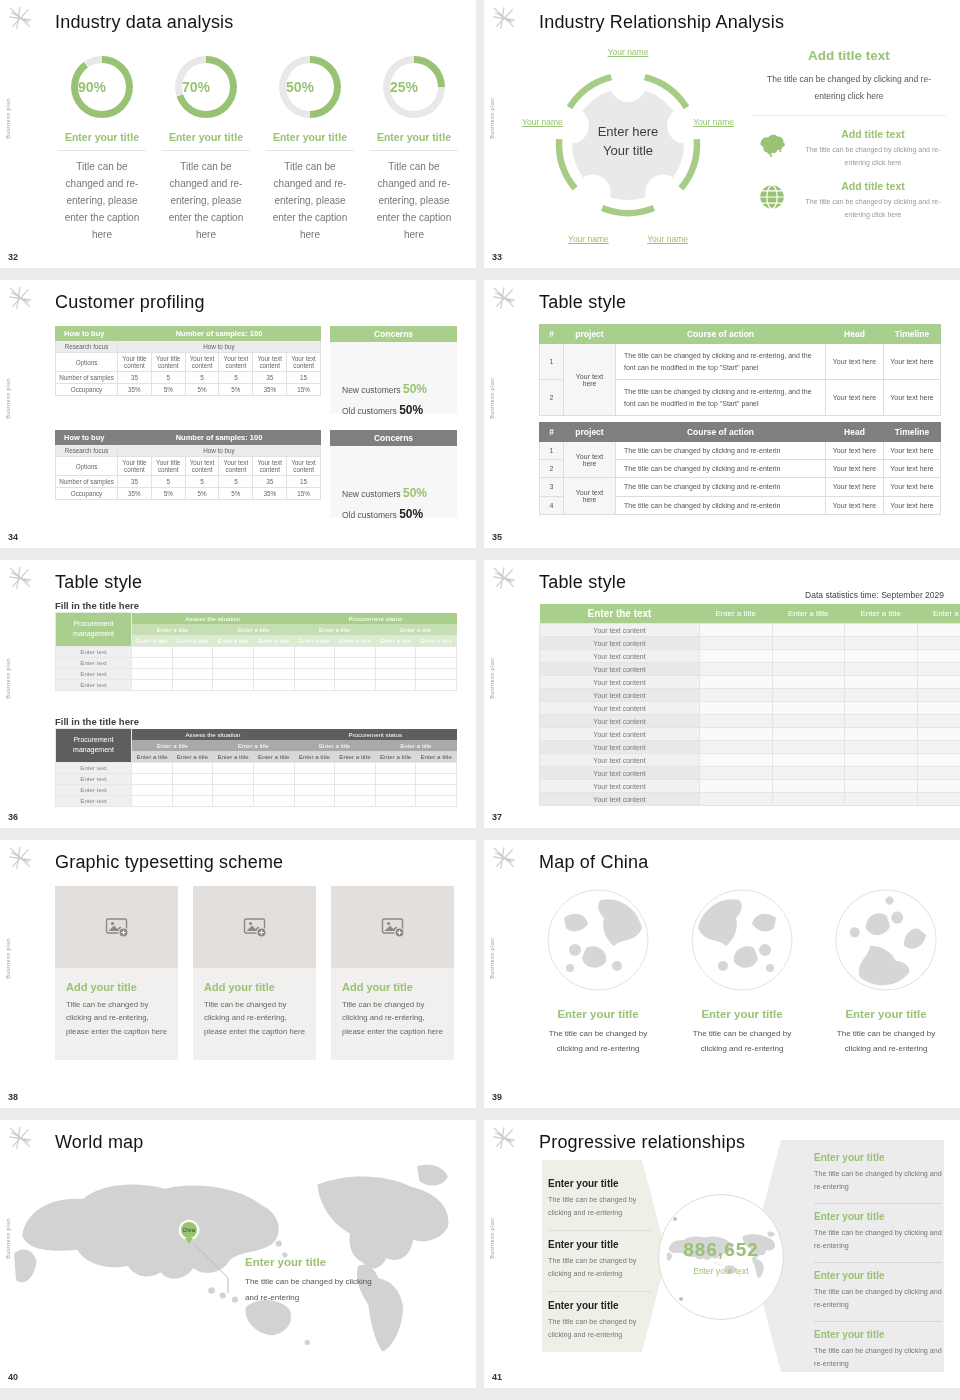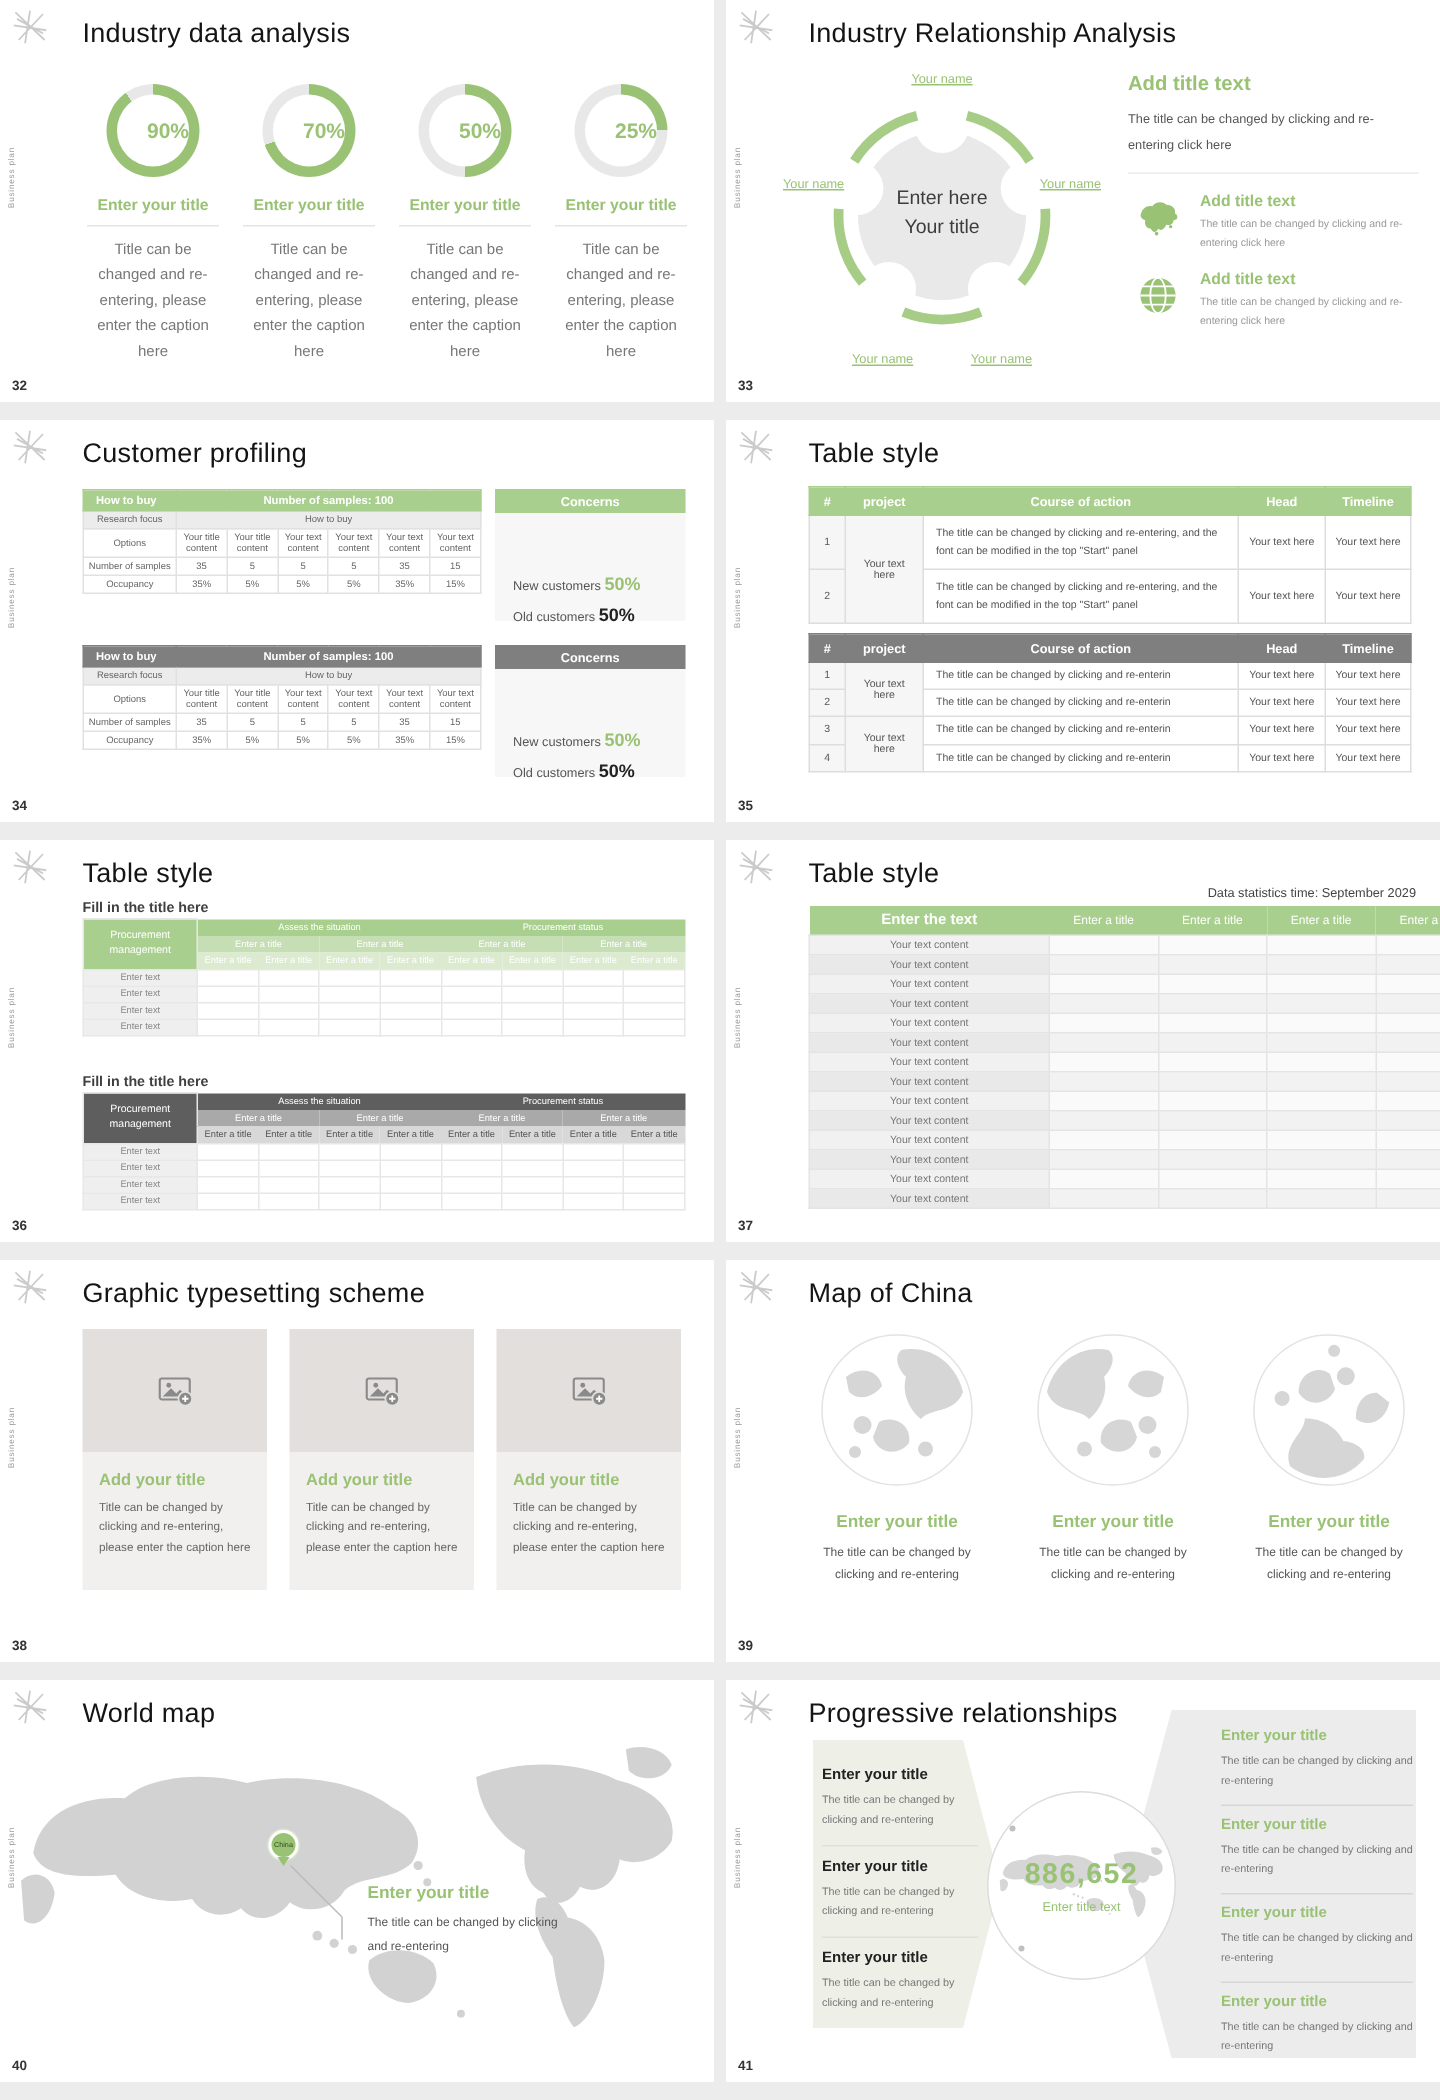--- a/index.html
+++ b/index.html
@@ -15,37 +15,37 @@
   .logo{position:absolute;left:7px;top:5px;width:26px;height:26px;}
   .vlabel{position:absolute;left:5px;top:98px;writing-mode:vertical-rl;transform:rotate(180deg);
     font-size:5.5px;color:#9a9a9a;letter-spacing:.5px;}
   .pnum{position:absolute;left:8px;bottom:6px;font-size:9px;font-weight:bold;color:#333;}
   .stitle{position:absolute;left:55px;top:12px;font-size:18px;font-weight:400;color:#141414;letter-spacing:.2px;}
 
   
   .drow{position:absolute;left:50px;top:56px;right:10px;display:flex;}
   .dcol{width:25%;padding:0 8px;text-align:center;}
   .donut{position:relative;width:62px;height:62px;margin:0 auto;border-radius:50%;background:var(--track);}
-  .dhole{position:absolute;inset:7px;background:#fff;border-radius:50%;display:flex;align-items:center;justify-content:flex-end;
+  .dhole{position:absolute;inset:7px;background:#fff;border-radius:50%;display:flex;align-items:center;justify-content:flex-start;
     font-size:14px;font-weight:bold;color:var(--accent);}
   .dhead{margin-top:13px;padding-bottom:7px;border-bottom:1px solid #e4e4e4;color:var(--accent);font-weight:bold;font-size:10.5px;}
   .dcap{margin-top:7px;font-size:10px;color:#777;line-height:1.7;}
 
   
   .diag{position:absolute;left:44px;top:40px;width:200px;height:208px;}
   .diag svg{position:absolute;inset:0;width:100%;height:100%;}
   .nlab{position:absolute;font-size:8.5px;color:var(--accent);text-align:center;line-height:1.2;text-decoration:underline;}
   .nl-top{left:50%;top:7px;transform:translateX(-50%);}
   .nl-left{left:-6px;top:37%;}
   .nl-right{right:-6px;top:37%;}
   .nl-bl{left:20%;bottom:4px;}
   .nl-br{right:20%;bottom:4px;}
   .ctext{position:absolute;left:50%;top:49%;transform:translate(-50%,-50%);text-align:center;
     font-size:13px;color:#3d3d3d;line-height:1.45;white-space:nowrap;}
-  .panel33{position:absolute;left:268px;top:48px;width:194px;}
+  .panel33{position:absolute;left:268px;top:48px;width:194px;text-align:center;}
   .p33-head{font-size:13.5px;font-weight:bold;color:var(--accent);}
   .p33-body{margin-top:8px;font-size:8.5px;color:#555;line-height:2;}
   .p33-div{border-top:1px solid #ececec;margin:10px 0 12px;}
   .p33-item{display:flex;margin-bottom:11px;}
   .p33-icon{width:30px;height:30px;margin:2px 13px 0 5px;flex:none;}
   .p33-ih{font-size:10.5px;font-weight:bold;color:var(--accent);}
   .p33-ic{margin-top:4px;font-size:7px;color:#999;line-height:1.8;}
 
   
   .t34{position:absolute;left:55px;width:266px;border-collapse:collapse;table-layout:fixed;
@@ -941,21 +941,21 @@
     </div>
 
     <div class="circle41">
       <svg class="c41-map" viewBox="0 0 440 210">
         <g fill="#cfcfcf">
             <use href="#worldmap"></use>
           </g>
       </svg>
       <div class="c41-txt">
         <div class="c41-val">886,652</div>
-        <div class="c41-lab">Enter title text</div>
+        <div class="c41-lab">Enter your text</div>
       </div>
       <div class="c-dot" style="left:14px;top:22px"></div>
       <div class="c-dot" style="left:20px;top:102px"></div>
     </div>
 
     <div class="rblocks">
       <div class="rblock bd">
         <div class="rb-head">Enter your title</div>
         <div class="rb-cap">The title can be changed by clicking and re-entering</div>
       </div>

